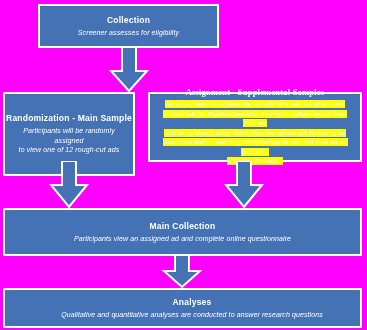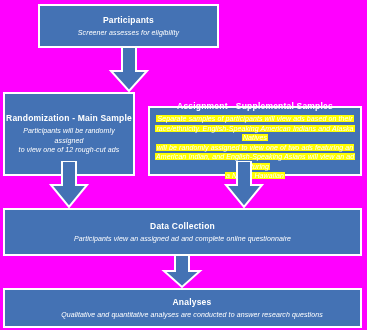--- a/index.html
+++ b/index.html
@@ -60,41 +60,41 @@
     align-items: center;
     gap: 0px;
   }
   .desc-lines span.line {
     display: inline-block;
   }
 
   
   #box-eligibility   { left: 38px;  top: 4px;   width: 181px; height: 44px; }
   #box-randomization { left: 3px;   top: 92px;  width: 132px; height: 84px; }
-  #box-assignment    { left: 148px; top: 106px;  width: 214px; height: 70px; }
+  #box-assignment    { left: 148px; top: 92px;  width: 214px; height: 70px; font-family: Liberation Serif, serif; }
   #box-datacollection{ left: 3px;   top: 208px; width: 359px; height: 48px; }
   #box-analyses      { left: 3px;   top: 288px; width: 359px; height: 40px; padding-left: 24px; }
 
   
   .arrow {
     position: absolute;
   }
   .arrow svg { display: block; }
   #arrow-eligibility-to-randomization { left: 107px; top: 47px;  width: 44px; height: 46px; }
   #arrow-randomization-to-data        { left: 47px;  top: 161px; width: 44px; height: 48px; }
   #arrow-assignment-to-data           { left: 222px; top: 161px; width: 44px; height: 48px; }
   #arrow-data-to-analyses             { left: 160px; top: 255px; width: 44px; height: 34px; }
 </style>
 </head>
 <body>
 
 <div id="flowchart">
 
   <div class="box" id="box-eligibility">
-    <div class="box-title">Participants</div>
+    <div class="box-title">Collection</div>
     <div class="box-desc">Screener assesses for eligibility</div>
   </div>
 
   <div class="arrow" id="arrow-eligibility-to-randomization">
     <svg width="44" height="46" viewBox="0 0 44 46">
       <polygon points="15,0 29,0 29,24 40,24 22,44 4,24 15,24" fill="#4472B4" stroke="#FFFFFF" stroke-width="2" stroke-linejoin="miter"></polygon>
     </svg>
   </div>
 
   <div class="box" id="box-randomization">
@@ -122,21 +122,21 @@
     </svg>
   </div>
 
   <div class="arrow" id="arrow-assignment-to-data">
     <svg width="44" height="48" viewBox="0 0 44 48">
       <polygon points="15,0 29,0 29,24 40,24 22,46 4,24 15,24" fill="#4472B4" stroke="#FFFFFF" stroke-width="2" stroke-linejoin="miter"></polygon>
     </svg>
   </div>
 
   <div class="box" id="box-datacollection">
-    <div class="box-title">Data Collection</div>
+    <div class="box-title">Main Collection</div>
     <div class="box-desc">Participants view an assigned ad and complete online questionnaire</div>
   </div>
 
   <div class="arrow" id="arrow-data-to-analyses">
     <svg width="44" height="34" viewBox="0 0 44 34">
       <polygon points="15,0 29,0 29,16 40,16 22,32 4,16 15,16" fill="#4472B4" stroke="#FFFFFF" stroke-width="2" stroke-linejoin="miter"></polygon>
     </svg>
   </div>
 
   <div class="box" id="box-analyses">

